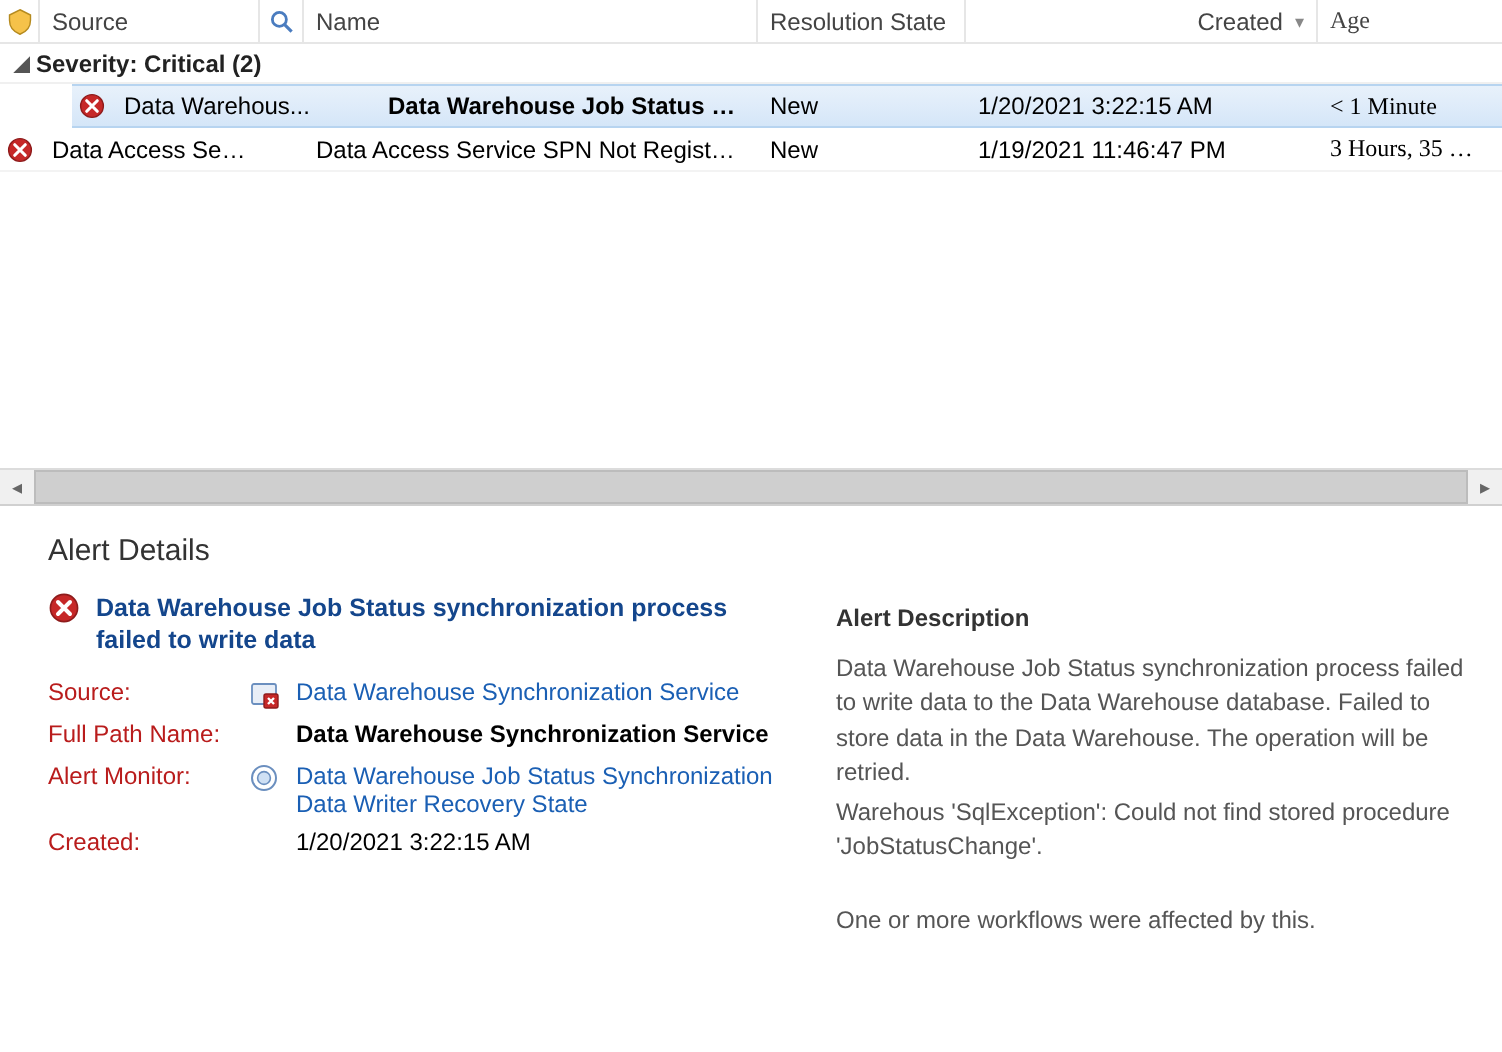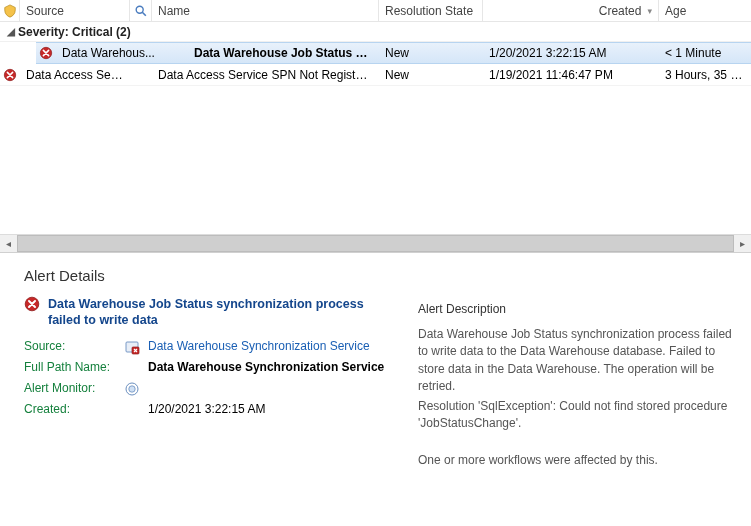--- a/index.html
+++ b/index.html
@@ -37,21 +37,21 @@
     margin-left: 6px;
     font-size: 9px;
     color: #888;
   }
   .col-icon1 { width: 20px; padding: 0 2px; justify-content: center; }
   .col-source { width: 110px; }
   .col-icon2 { width: 22px; padding: 0 2px; justify-content: center; }
   .col-name { flex: 1; min-width: 0; text-align: center; }
   .col-res { width: 104px; }
   .col-created { width: 176px; justify-content: flex-end; }
-  .col-age { width: 92px; border-right: none; }
+  .col-age { width: 92px; border-right: none; font-family: Liberation Serif, serif; }
 
   .group-row {
     display: flex;
     align-items: center;
     height: 20px;
     padding-left: 6px;
     background: #fff;
     font-weight: 600;
     color: #222;
     border-bottom: 1px solid #f0f0f0;
@@ -132,33 +132,33 @@
   }
 
   .kv-row {
     display: flex;
     align-items: flex-start;
     margin: 5px 0;
     gap: 8px;
   }
   .kv-label {
     width: 92px;
-    color: #15803d;
+    color: #b91c1c;
     flex-shrink: 0;
   }
   .kv-icon {
     width: 16px; height:16px; flex-shrink:0;
     display:flex; align-items:center; justify-content:center;
   }
   .kv-value { flex: 1; }
   .kv-value.link { color: #1a5fb4; cursor: pointer; }
   .kv-value.bold { font-weight: 600; }
 
   .desc-h {
-    font-weight: 400;
+    font-weight: 700;
     color: #333;
     margin: 6px 0 10px 0;
   }
   .desc-p {
     color: #555;
     line-height: 1.45;
     margin-bottom: 20px;
   }
 
   svg { display:block; }
@@ -269,29 +269,30 @@
       </div>
 
       <div class="kv-row">
         <span class="kv-label">Alert Monitor:</span>
         <span class="kv-icon">
           <svg width="16" height="16" viewBox="0 0 16 16">
               <circle cx="8" cy="8" r="6" fill="none" stroke="#6b8fbf" stroke-width="1"></circle>
               <circle cx="8" cy="8" r="3.2" fill="#cfe0f4" stroke="#6b8fbf" stroke-width="0.8"></circle>
             </svg>
         </span>
+        <span class="kv-value link">Data Warehouse Job Status Synchronization Data Writer Recovery State</span>
       </div>
 
       <div class="kv-row">
         <span class="kv-label">Created:</span>
         <span class="kv-icon"></span>
         <span class="kv-value">1/20/2021 3:22:15 AM</span>
       </div>
     </div>
 
     <div class="details-right">
       <div class="desc-h">Alert Description</div>
       <div class="desc-p" style="margin-bottom:2px">Data Warehouse Job Status synchronization process failed to write data to the Data Warehouse database. Failed to store data in the Data Warehouse. The operation will be retried.</div>
-      <div class="desc-p">Resolution 'SqlException': Could not find stored procedure 'JobStatusChange'.</div>
+      <div class="desc-p">Warehous 'SqlException': Could not find stored procedure 'JobStatusChange'.</div>
       <div class="desc-p">One or more workflows were affected by this.</div>
     </div>
   </div>
 </div>
 
 </body></html>

